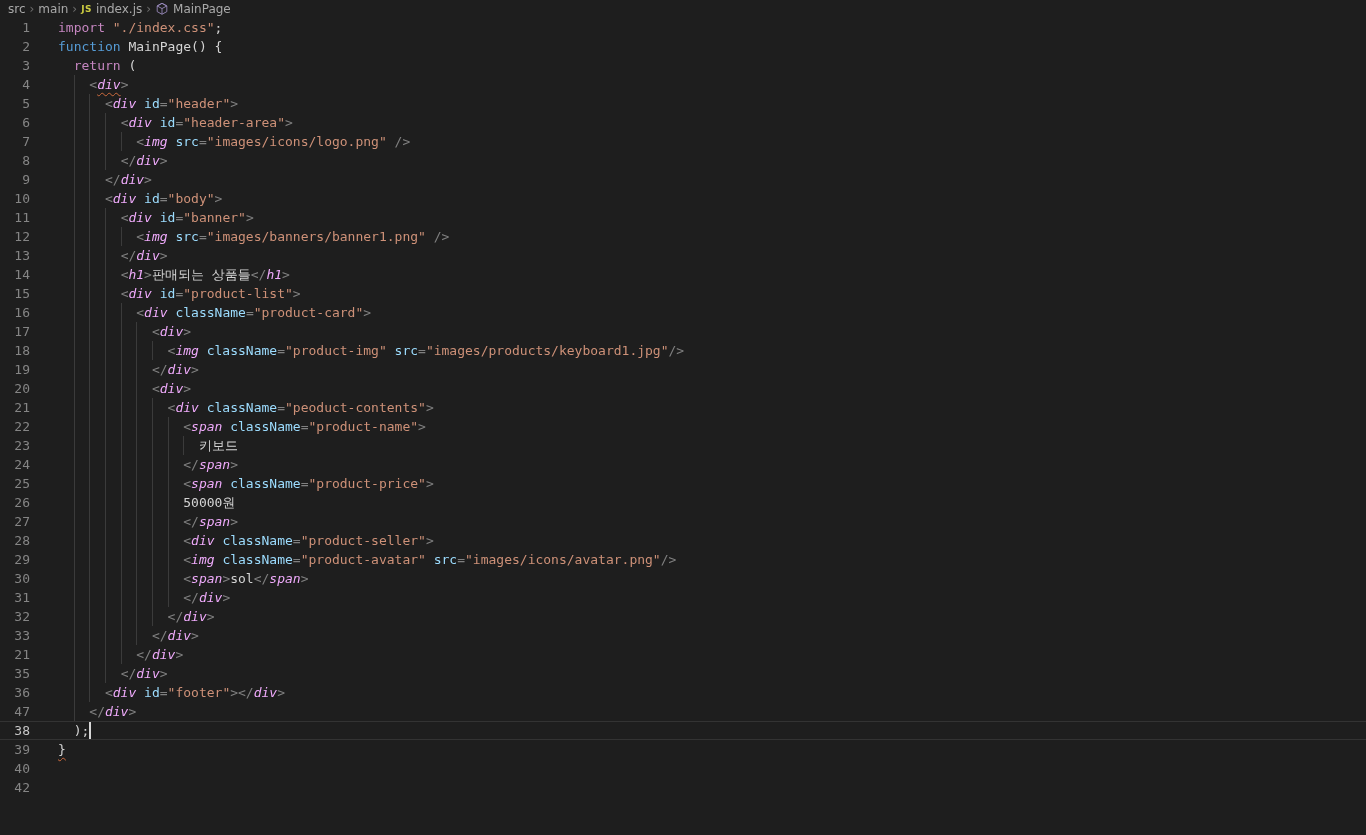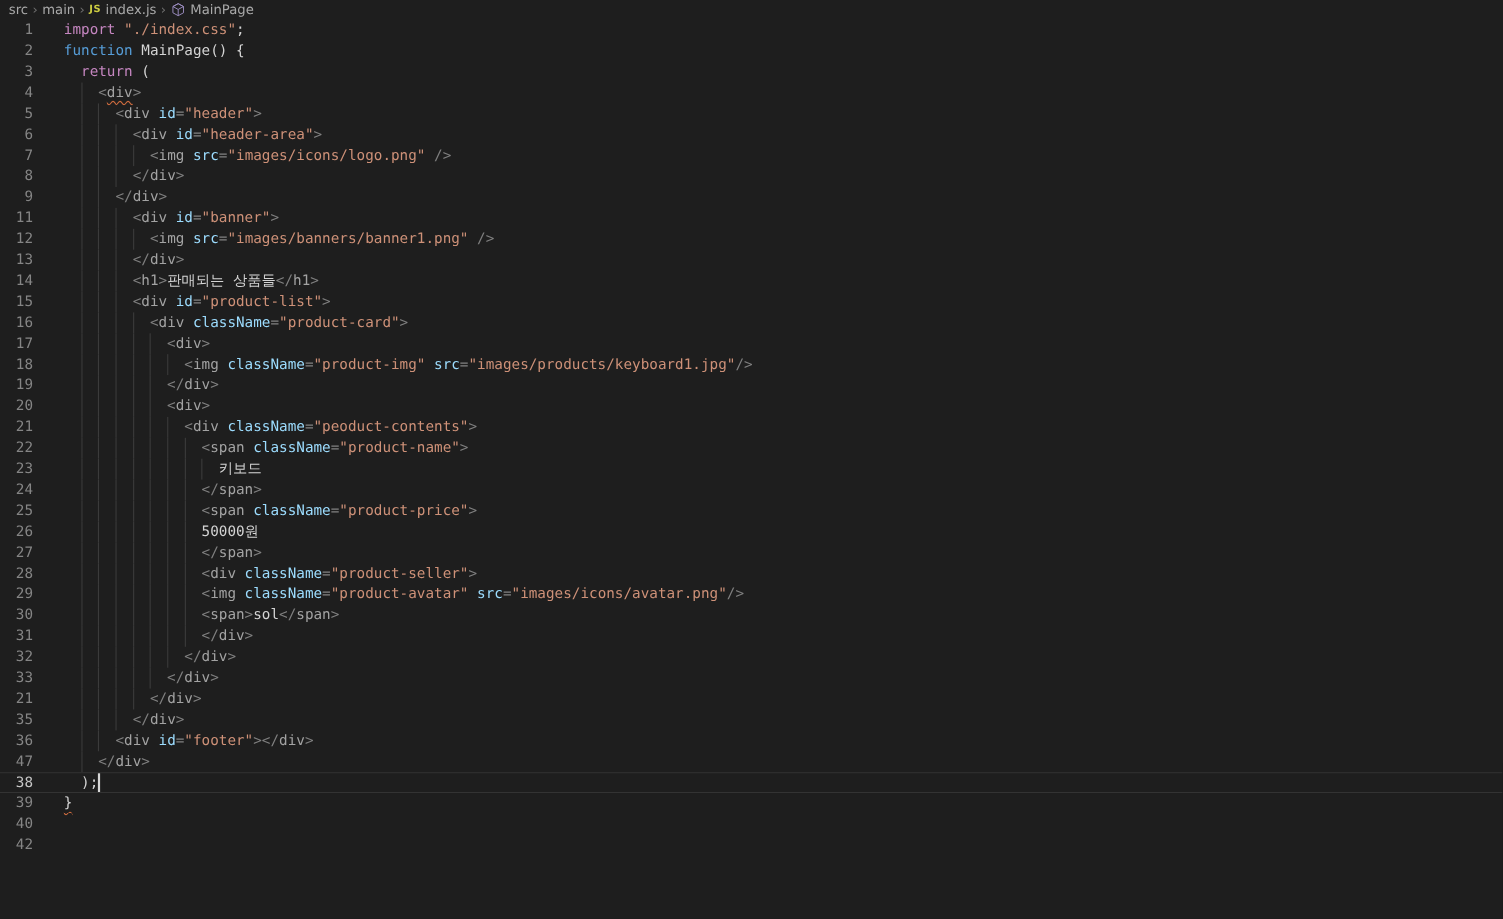--- a/index.html
+++ b/index.html
@@ -16,21 +16,21 @@
   .line{position:relative;height:19px;line-height:19px;font-size:13px;white-space:pre;}
   .line.current{box-shadow:inset 0 1px 0 #333333, inset 0 -1px 0 #333333;padding-left:48px;}
   .ln{position:absolute;left:0;top:0;width:30px;text-align:right;color:#858585;user-select:none;}
   .ln-cur{color:#c6c6c6;}
   .code{position:absolute;left:58px;top:0;}
   .guide{position:absolute;top:0;height:19px;width:1px;background:#3b3b3b;}
   .cursor{position:absolute;top:1px;height:17px;width:2px;background:#d7d7d7;}
   
   .t-kw1{color:#c586c0;}   
   .t-kw2{color:#569cd6;}   
-  .t-tag{color:#a3a3a3;}   
+  .t-tag{color:#f0abfc;font-style:italic;}   
   .t-attr{color:#9cdcfe;}  
   .t-str{color:#ce9178;}   
   .t-punc{color:#808080;}  
   .t-plain{color:#d4d4d4;} 
   .wavy{text-decoration:underline wavy #cc6a3d;text-decoration-thickness:1px;text-underline-offset:3px;}
   .sqtail{vertical-align:-3px;margin-left:1px;}
 </style>
 </head>
 <body>
 
@@ -59,20 +59,21 @@
   <div class="editor">
       <div class="line"><span class="ln">1</span><span class="code"><span class="t-kw1">import</span><span class="t-plain"> </span><span class="t-str">"./index.css"</span><span class="t-plain">;</span></span></div>
       <div class="line"><span class="ln">2</span><span class="code"><span class="t-kw2">function</span><span class="t-plain"> MainPage() {</span></span></div>
       <div class="line"><span class="ln">3</span><span class="code">  <span class="t-kw1">return</span><span class="t-plain"> (</span></span></div>
       <div class="line"><span class="ln">4</span><i class="guide" style="left: 73.66px;"></i><span class="code">    <span class="t-punc">&lt;</span><span class="t-tag wavy">div</span><span class="t-punc">&gt;</span></span></div>
       <div class="line"><span class="ln">5</span><i class="guide" style="left: 73.66px;"></i><i class="guide" style="left: 89.32px;"></i><span class="code">      <span class="t-punc">&lt;</span><span class="t-tag">div</span><span class="t-plain"> </span><span class="t-attr">id</span><span class="t-punc">=</span><span class="t-str">"header"</span><span class="t-punc">&gt;</span></span></div>
       <div class="line"><span class="ln">6</span><i class="guide" style="left: 73.66px;"></i><i class="guide" style="left: 89.32px;"></i><i class="guide" style="left: 104.98px;"></i><span class="code">        <span class="t-punc">&lt;</span><span class="t-tag">div</span><span class="t-plain"> </span><span class="t-attr">id</span><span class="t-punc">=</span><span class="t-str">"header-area"</span><span class="t-punc">&gt;</span></span></div>
       <div class="line"><span class="ln">7</span><i class="guide" style="left: 73.66px;"></i><i class="guide" style="left: 89.32px;"></i><i class="guide" style="left: 104.98px;"></i><i class="guide" style="left: 120.64px;"></i><span class="code">          <span class="t-punc">&lt;</span><span class="t-tag">img</span><span class="t-plain"> </span><span class="t-attr">src</span><span class="t-punc">=</span><span class="t-str">"images/icons/logo.png"</span><span class="t-plain"> </span><span class="t-punc">/&gt;</span></span></div>
       <div class="line"><span class="ln">8</span><i class="guide" style="left: 73.66px;"></i><i class="guide" style="left: 89.32px;"></i><i class="guide" style="left: 104.98px;"></i><span class="code">        <span class="t-punc">&lt;/</span><span class="t-tag">div</span><span class="t-punc">&gt;</span></span></div>
       <div class="line"><span class="ln">9</span><i class="guide" style="left: 73.66px;"></i><i class="guide" style="left: 89.32px;"></i><span class="code">      <span class="t-punc">&lt;/</span><span class="t-tag">div</span><span class="t-punc">&gt;</span></span></div>
+      <div class="line"><span class="ln">10</span><i class="guide" style="left: 73.66px;"></i><i class="guide" style="left: 89.32px;"></i><span class="code">      <span class="t-punc">&lt;</span><span class="t-tag">div</span><span class="t-plain"> </span><span class="t-attr">id</span><span class="t-punc">=</span><span class="t-str">"body"</span><span class="t-punc">&gt;</span></span></div>
       <div class="line"><span class="ln">11</span><i class="guide" style="left: 73.66px;"></i><i class="guide" style="left: 89.32px;"></i><i class="guide" style="left: 104.98px;"></i><span class="code">        <span class="t-punc">&lt;</span><span class="t-tag">div</span><span class="t-plain"> </span><span class="t-attr">id</span><span class="t-punc">=</span><span class="t-str">"banner"</span><span class="t-punc">&gt;</span></span></div>
       <div class="line"><span class="ln">12</span><i class="guide" style="left: 73.66px;"></i><i class="guide" style="left: 89.32px;"></i><i class="guide" style="left: 104.98px;"></i><i class="guide" style="left: 120.64px;"></i><span class="code">          <span class="t-punc">&lt;</span><span class="t-tag">img</span><span class="t-plain"> </span><span class="t-attr">src</span><span class="t-punc">=</span><span class="t-str">"images/banners/banner1.png"</span><span class="t-plain"> </span><span class="t-punc">/&gt;</span></span></div>
       <div class="line"><span class="ln">13</span><i class="guide" style="left: 73.66px;"></i><i class="guide" style="left: 89.32px;"></i><i class="guide" style="left: 104.98px;"></i><span class="code">        <span class="t-punc">&lt;/</span><span class="t-tag">div</span><span class="t-punc">&gt;</span></span></div>
       <div class="line"><span class="ln">14</span><i class="guide" style="left: 73.66px;"></i><i class="guide" style="left: 89.32px;"></i><i class="guide" style="left: 104.98px;"></i><span class="code">        <span class="t-punc">&lt;</span><span class="t-tag">h1</span><span class="t-punc">&gt;</span><span class="t-plain">판매되는 상품들</span><span class="t-punc">&lt;/</span><span class="t-tag">h1</span><span class="t-punc">&gt;</span></span></div>
       <div class="line"><span class="ln">15</span><i class="guide" style="left: 73.66px;"></i><i class="guide" style="left: 89.32px;"></i><i class="guide" style="left: 104.98px;"></i><span class="code">        <span class="t-punc">&lt;</span><span class="t-tag">div</span><span class="t-plain"> </span><span class="t-attr">id</span><span class="t-punc">=</span><span class="t-str">"product-list"</span><span class="t-punc">&gt;</span></span></div>
       <div class="line"><span class="ln">16</span><i class="guide" style="left: 73.66px;"></i><i class="guide" style="left: 89.32px;"></i><i class="guide" style="left: 104.98px;"></i><i class="guide" style="left: 120.64px;"></i><span class="code">          <span class="t-punc">&lt;</span><span class="t-tag">div</span><span class="t-plain"> </span><span class="t-attr">className</span><span class="t-punc">=</span><span class="t-str">"product-card"</span><span class="t-punc">&gt;</span></span></div>
       <div class="line"><span class="ln">17</span><i class="guide" style="left: 73.66px;"></i><i class="guide" style="left: 89.32px;"></i><i class="guide" style="left: 104.98px;"></i><i class="guide" style="left: 120.64px;"></i><i class="guide" style="left: 136.3px;"></i><span class="code">            <span class="t-punc">&lt;</span><span class="t-tag">div</span><span class="t-punc">&gt;</span></span></div>
       <div class="line"><span class="ln">18</span><i class="guide" style="left: 73.66px;"></i><i class="guide" style="left: 89.32px;"></i><i class="guide" style="left: 104.98px;"></i><i class="guide" style="left: 120.64px;"></i><i class="guide" style="left: 136.3px;"></i><i class="guide" style="left: 151.96px;"></i><span class="code">              <span class="t-punc">&lt;</span><span class="t-tag">img</span><span class="t-plain"> </span><span class="t-attr">className</span><span class="t-punc">=</span><span class="t-str">"product-img"</span><span class="t-plain"> </span><span class="t-attr">src</span><span class="t-punc">=</span><span class="t-str">"images/products/keyboard1.jpg"</span><span class="t-punc">/&gt;</span></span></div>
       <div class="line"><span class="ln">19</span><i class="guide" style="left: 73.66px;"></i><i class="guide" style="left: 89.32px;"></i><i class="guide" style="left: 104.98px;"></i><i class="guide" style="left: 120.64px;"></i><i class="guide" style="left: 136.3px;"></i><span class="code">            <span class="t-punc">&lt;/</span><span class="t-tag">div</span><span class="t-punc">&gt;</span></span></div>
       <div class="line"><span class="ln">20</span><i class="guide" style="left: 73.66px;"></i><i class="guide" style="left: 89.32px;"></i><i class="guide" style="left: 104.98px;"></i><i class="guide" style="left: 120.64px;"></i><i class="guide" style="left: 136.3px;"></i><span class="code">            <span class="t-punc">&lt;</span><span class="t-tag">div</span><span class="t-punc">&gt;</span></span></div>

